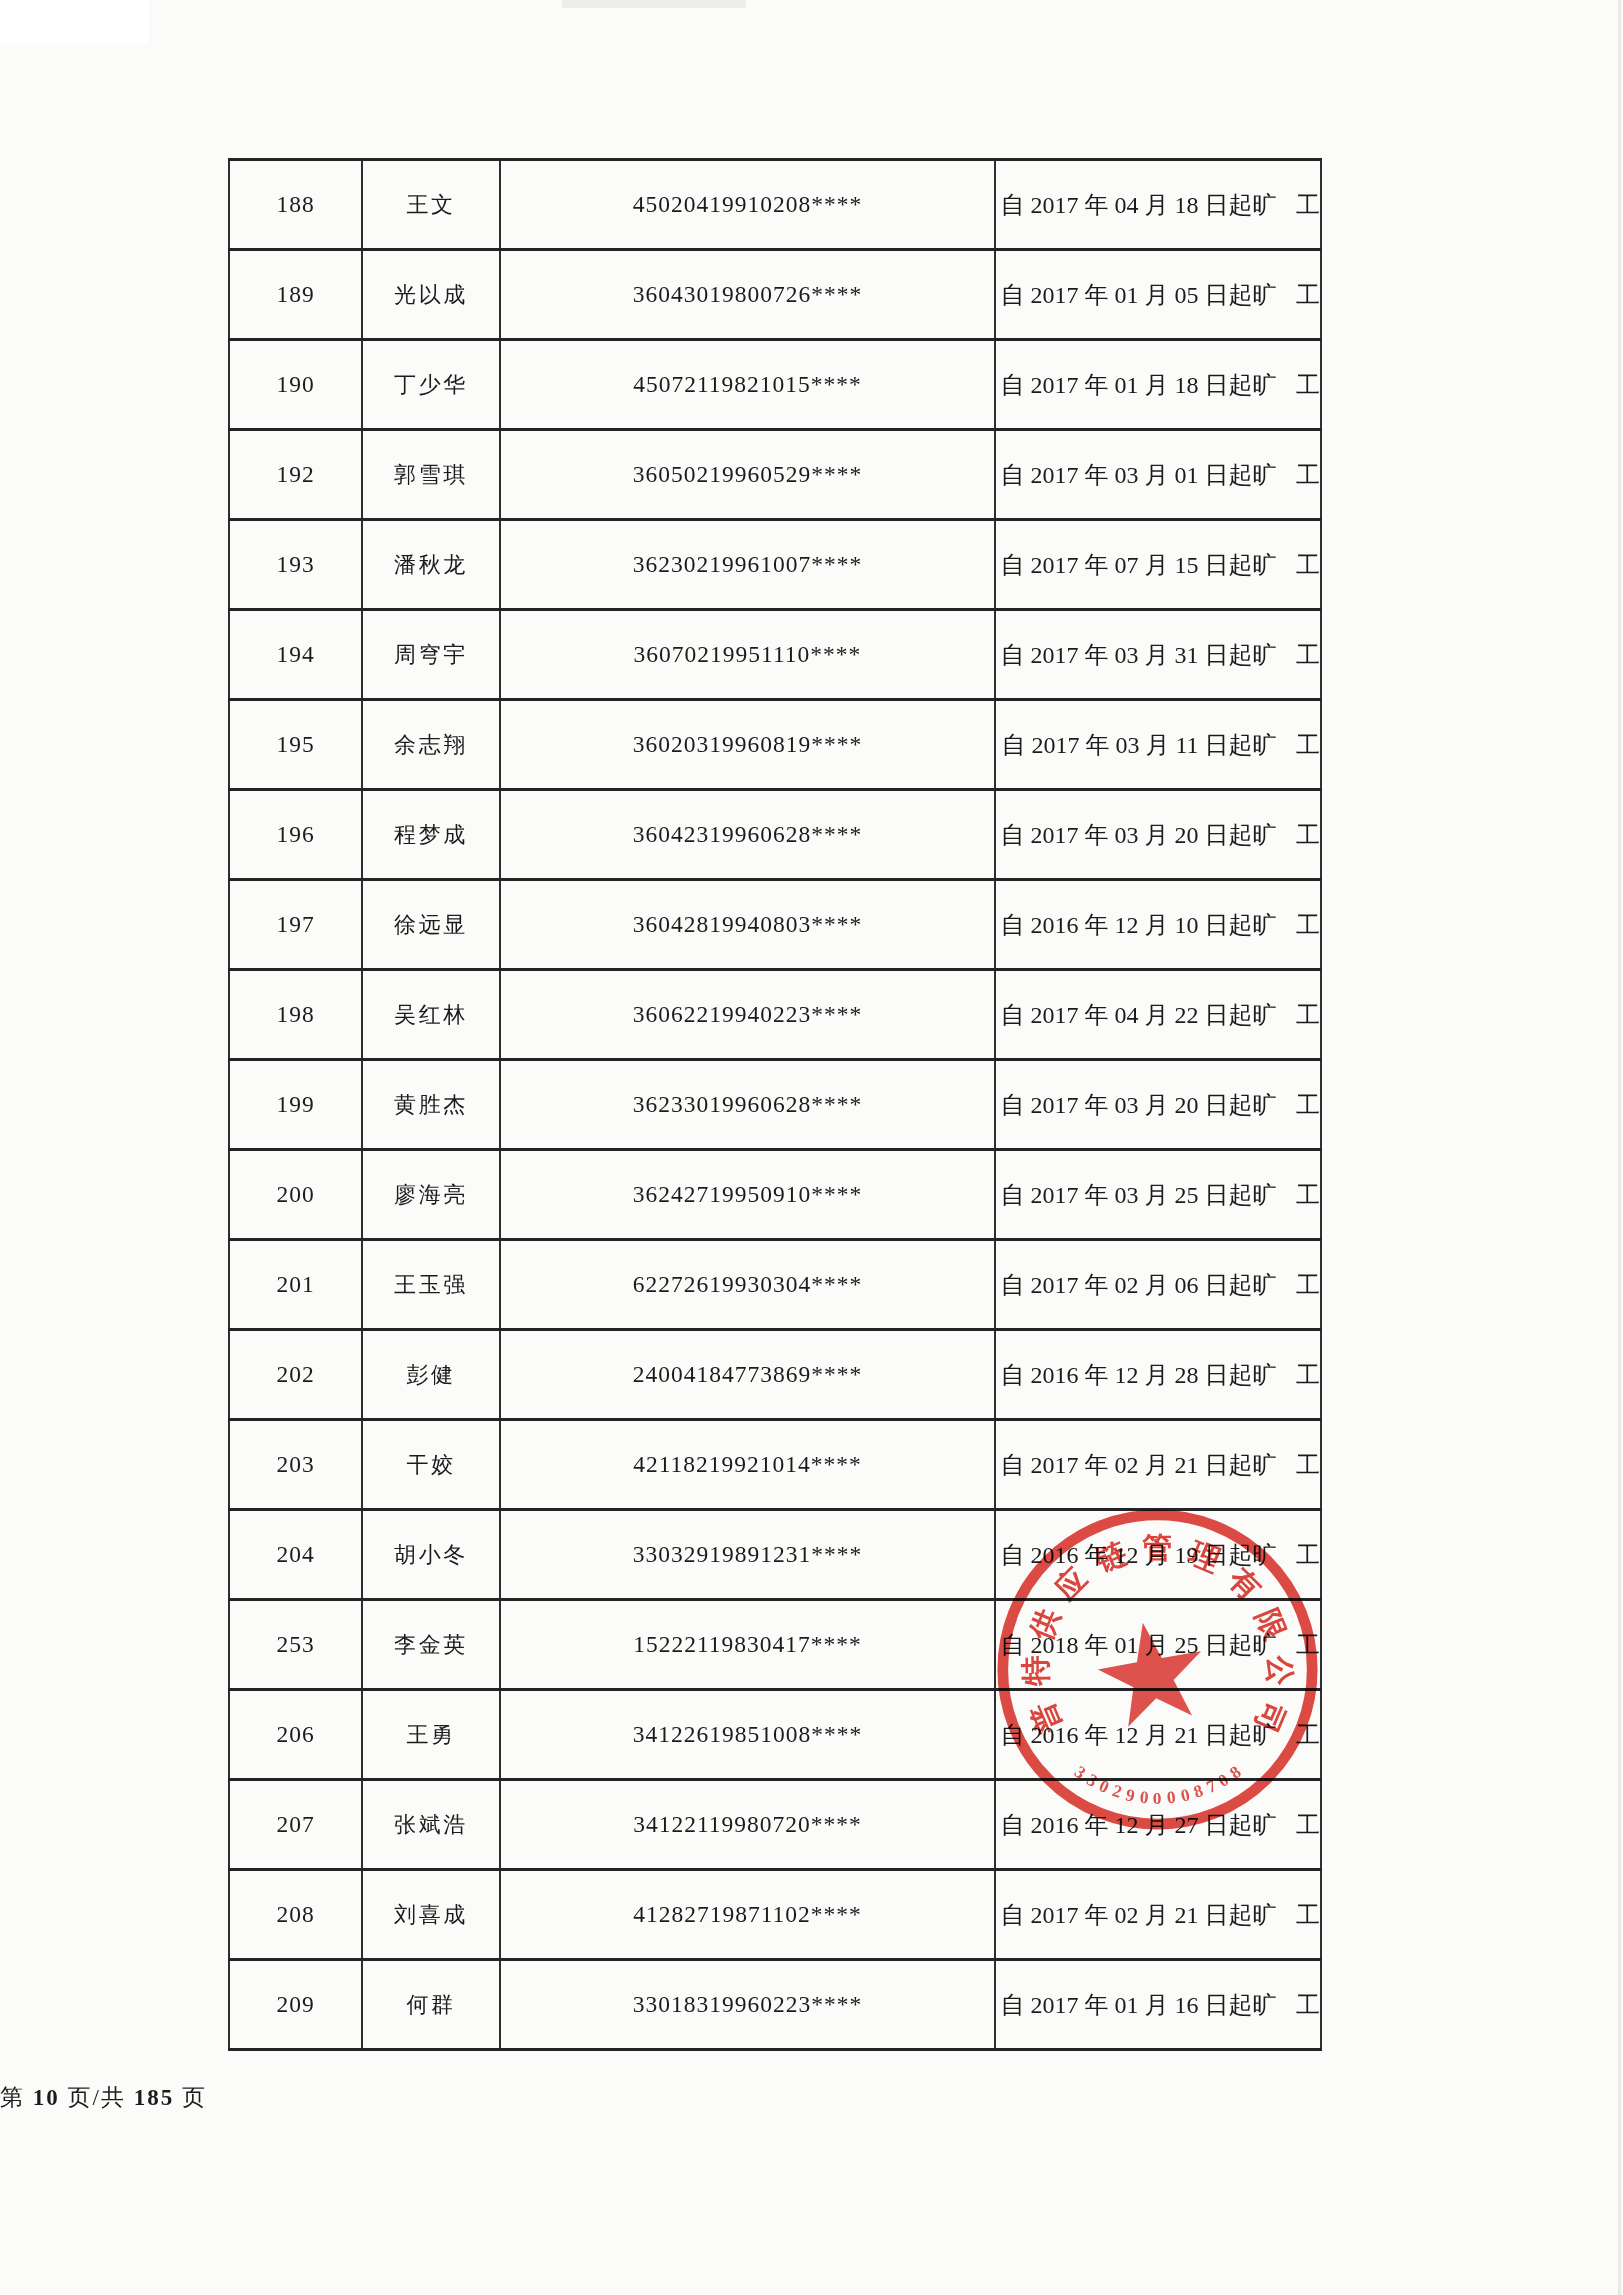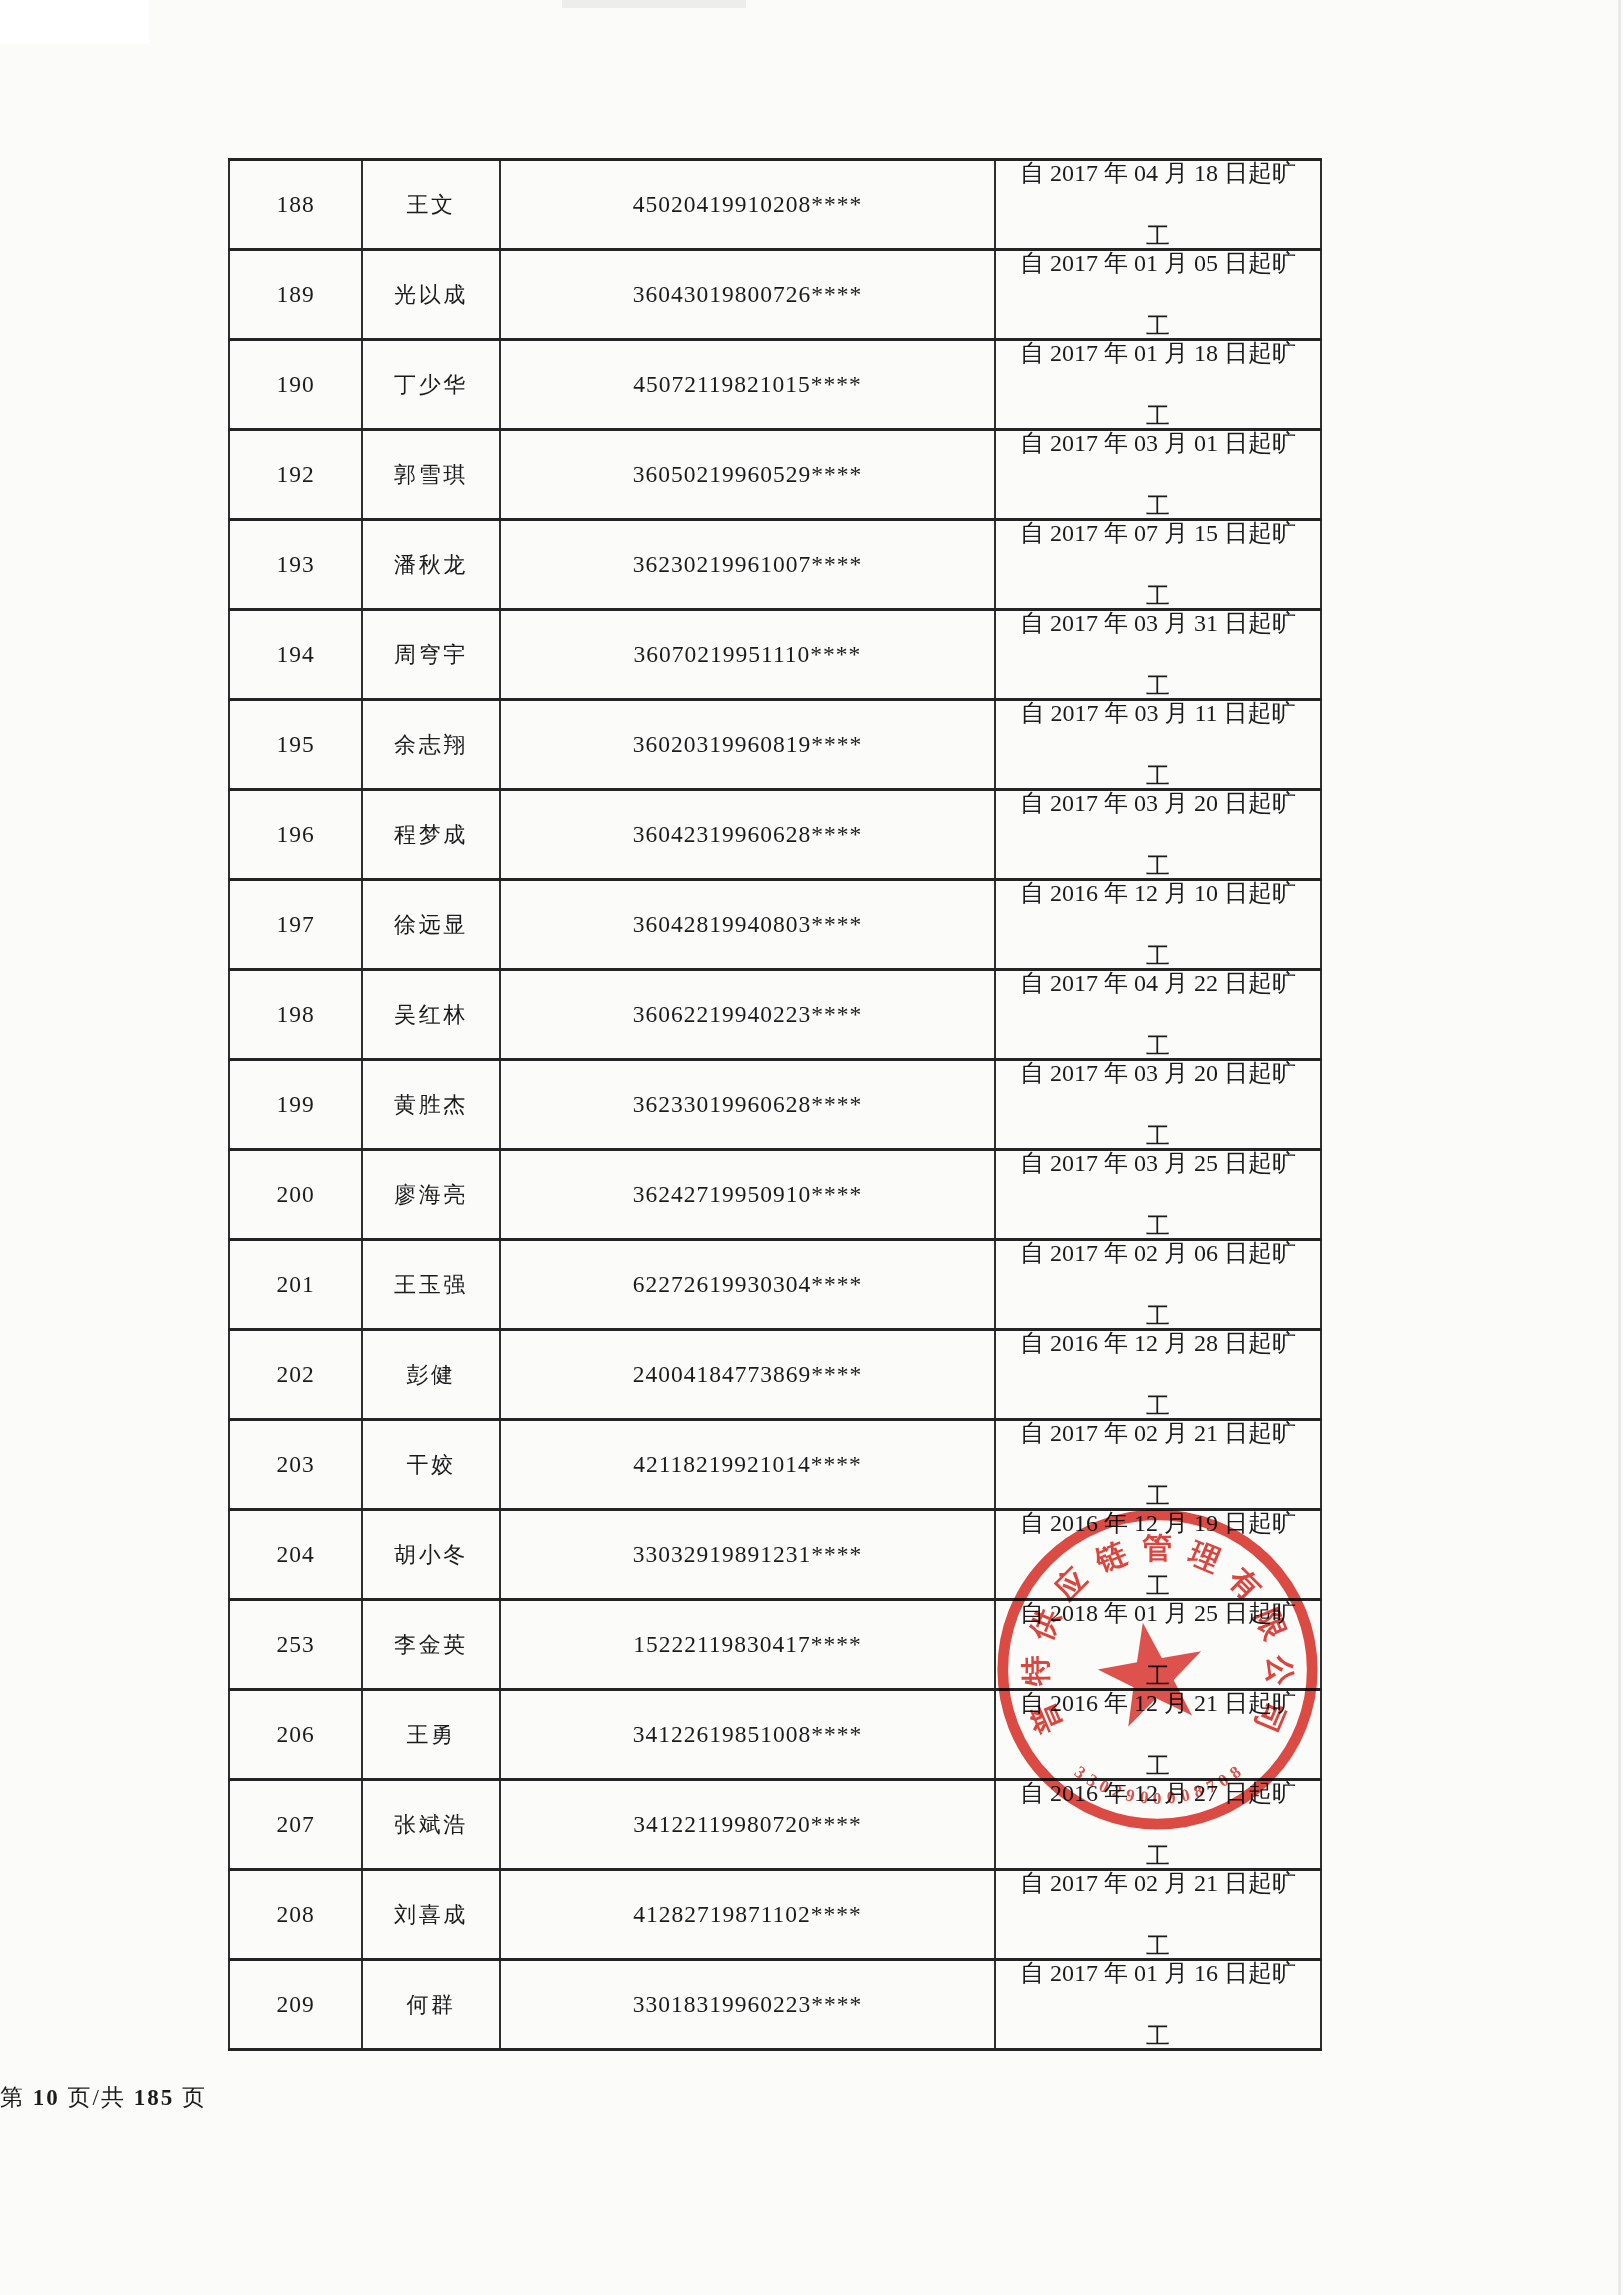--- a/index.html
+++ b/index.html
@@ -30,21 +30,21 @@
     border-top:3.6px solid #242424;
     border-bottom:3.6px solid #242424;
     height:87px;
     text-align:center;vertical-align:middle;
     padding:0;
   }
   td.no{font-size:23.5px;letter-spacing:1px;}
   td.name{font-size:22px;letter-spacing:2.6px;}
   td.id{font-size:23.5px;letter-spacing:1px;}
   td.date{font-size:24px;}
-  .date-wrap{display:flex;flex-direction:column;align-items:center;justify-content:space-between;gap:19.4px;height:100%;}
+  .date-wrap{display:flex;align-items:center;justify-content:flex-end;gap:19.4px;height:100%;}
   .date-line{white-space:nowrap;line-height:1;}
 
   
   .footer{
     position:absolute;left:0;top:2082px;width:100%;
     font-size:23px;letter-spacing:2px;
   }
   .footer b{font-family:"Liberation Serif","DejaVu Serif",serif;}
 
   

